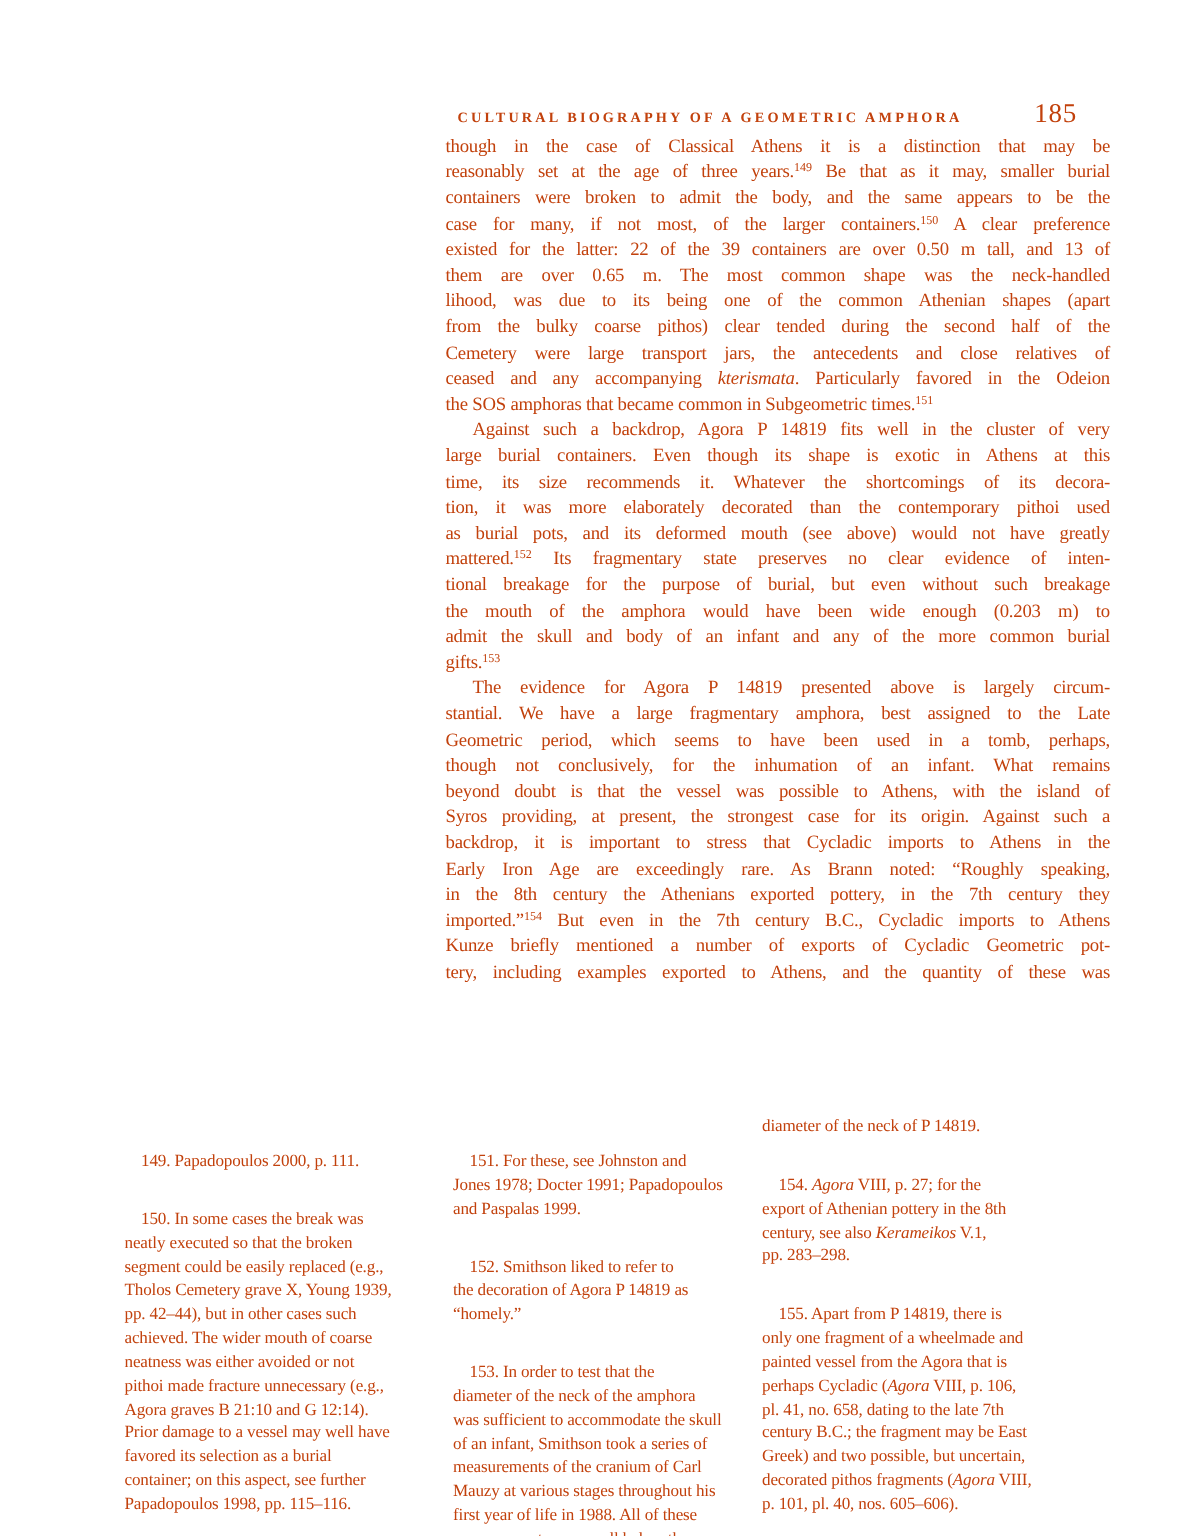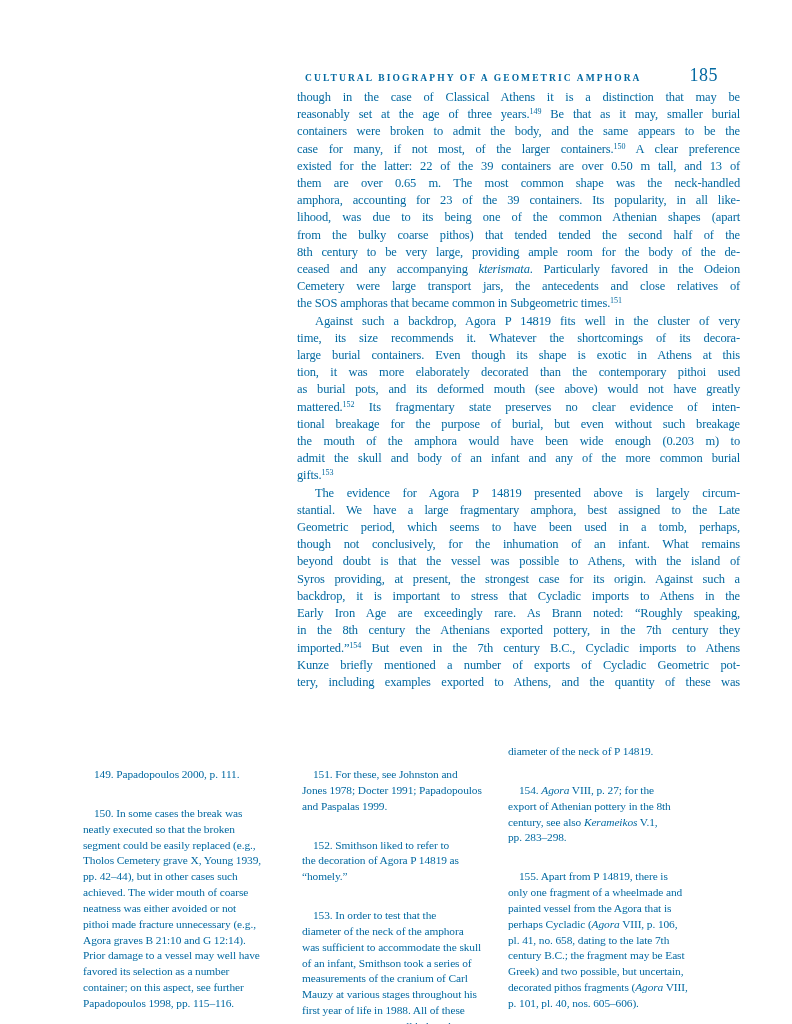--- a/index.html
+++ b/index.html
@@ -2,21 +2,21 @@
 <html><head>
 <meta charset="utf-8">
 <style>
   html, body { margin: 0; padding: 0; background: #ffffff; }
   .page {
     position: relative;
     width: 792px;
     height: 1024px;
     background: #ffffff;
     font-family: "Liberation Serif", "DejaVu Serif", serif;
-    color: #0369a1;
+    color: #c2410c;
     overflow: hidden;
   }
   
   .running-head {
     position: absolute;
     top: 65px; left: 297px; width: 443px;
     display: flex; justify-content: space-between; align-items: baseline;
   }
   .head-title {
     font-size: 9.5px;
@@ -71,30 +71,28 @@
     <span class="head-page">185</span>
   </div>
 
   <div class="body-text" id="body-text">
       <div class="bline">though in the case of Classical Athens it is a distinction that may be</div>
       <div class="bline">reasonably set at the age of three years.<sup>149</sup> Be that as it may, smaller burial</div>
       <div class="bline">containers were broken to admit the body, and the same appears to be the</div>
       <div class="bline">case for many, if not most, of the larger containers.<sup>150</sup> A clear preference</div>
       <div class="bline">existed for the latter: 22 of the 39 containers are over 0.50 m tall, and 13 of</div>
       <div class="bline">them are over 0.65 m. The most common shape was the neck-handled</div>
-      <div class="bline">amphora, accounting for 23 of the 39 containers. Its popularity, in all like-</div>
       <div class="bline">lihood, was due to its being one of the common Athenian shapes (apart</div>
-      <div class="bline">from the bulky coarse pithos) that tended tended the second half of the</div>
-      <div class="bline">8th century to be very large, providing ample room for the body of the de-</div>
+      <div class="bline">from the bulky coarse pithos) clear tended during the second half of the</div>
+      <div class="bline">Cemetery were large transport jars, the antecedents and close relatives of</div>
       <div class="bline">ceased and any accompanying <i>kterismata</i>. Particularly favored in the Odeion</div>
-      <div class="bline">Cemetery were large transport jars, the antecedents and close relatives of</div>
       <div class="bline lastline">the SOS amphoras that became common in Subgeometric times.<sup>151</sup></div>
       <div class="bline pindent">Against such a backdrop, Agora P 14819 fits well in the cluster of very</div>
+      <div class="bline">large burial containers. Even though its shape is exotic in Athens at this</div>
       <div class="bline">time, its size recommends it. Whatever the shortcomings of its decora-</div>
-      <div class="bline">large burial containers. Even though its shape is exotic in Athens at this</div>
       <div class="bline">tion, it was more elaborately decorated than the contemporary pithoi used</div>
       <div class="bline">as burial pots, and its deformed mouth (see above) would not have greatly</div>
       <div class="bline">mattered.<sup>152</sup> Its fragmentary state preserves no clear evidence of inten-</div>
       <div class="bline">tional breakage for the purpose of burial, but even without such breakage</div>
       <div class="bline">the mouth of the amphora would have been wide enough (0.203 m) to</div>
       <div class="bline">admit the skull and body of an infant and any of the more common burial</div>
       <div class="bline lastline">gifts.<sup>153</sup></div>
       <div class="bline pindent">The evidence for Agora P 14819 presented above is largely circum-</div>
       <div class="bline">stantial. We have a large fragmentary amphora, best assigned to the Late</div>
       <div class="bline">Geometric period, which seems to have been used in a tomb, perhaps,</div>
@@ -115,21 +113,21 @@
         <div class="fline findent">150. In some cases the break was</div>
         <div class="fline">neatly executed so that the broken</div>
         <div class="fline">segment could be easily replaced (e.g.,</div>
         <div class="fline">Tholos Cemetery grave X, Young 1939,</div>
         <div class="fline">pp. 42–44), but in other cases such</div>
         <div class="fline">achieved. The wider mouth of coarse</div>
         <div class="fline">neatness was either avoided or not</div>
         <div class="fline">pithoi made fracture unnecessary (e.g.,</div>
         <div class="fline">Agora graves B 21:10 and G 12:14).</div>
         <div class="fline">Prior damage to a vessel may well have</div>
-        <div class="fline">favored its selection as a number</div>
+        <div class="fline">favored its selection as a burial</div>
         <div class="fline">container; on this aspect, see further</div>
         <div class="fline">Papadopoulos 1998, pp. 115–116.</div>
       </div>
       <div class="fcol fcol-2">
         <div class="fline findent">151. For these, see Johnston and</div>
         <div class="fline">Jones 1978; Docter 1991; Papadopoulos</div>
         <div class="fline">and Paspalas 1999.</div>
         <div class="fline findent">152. Smithson liked to refer to</div>
         <div class="fline">the decoration of Agora P 14819 as</div>
         <div class="fline">“homely.”</div>

